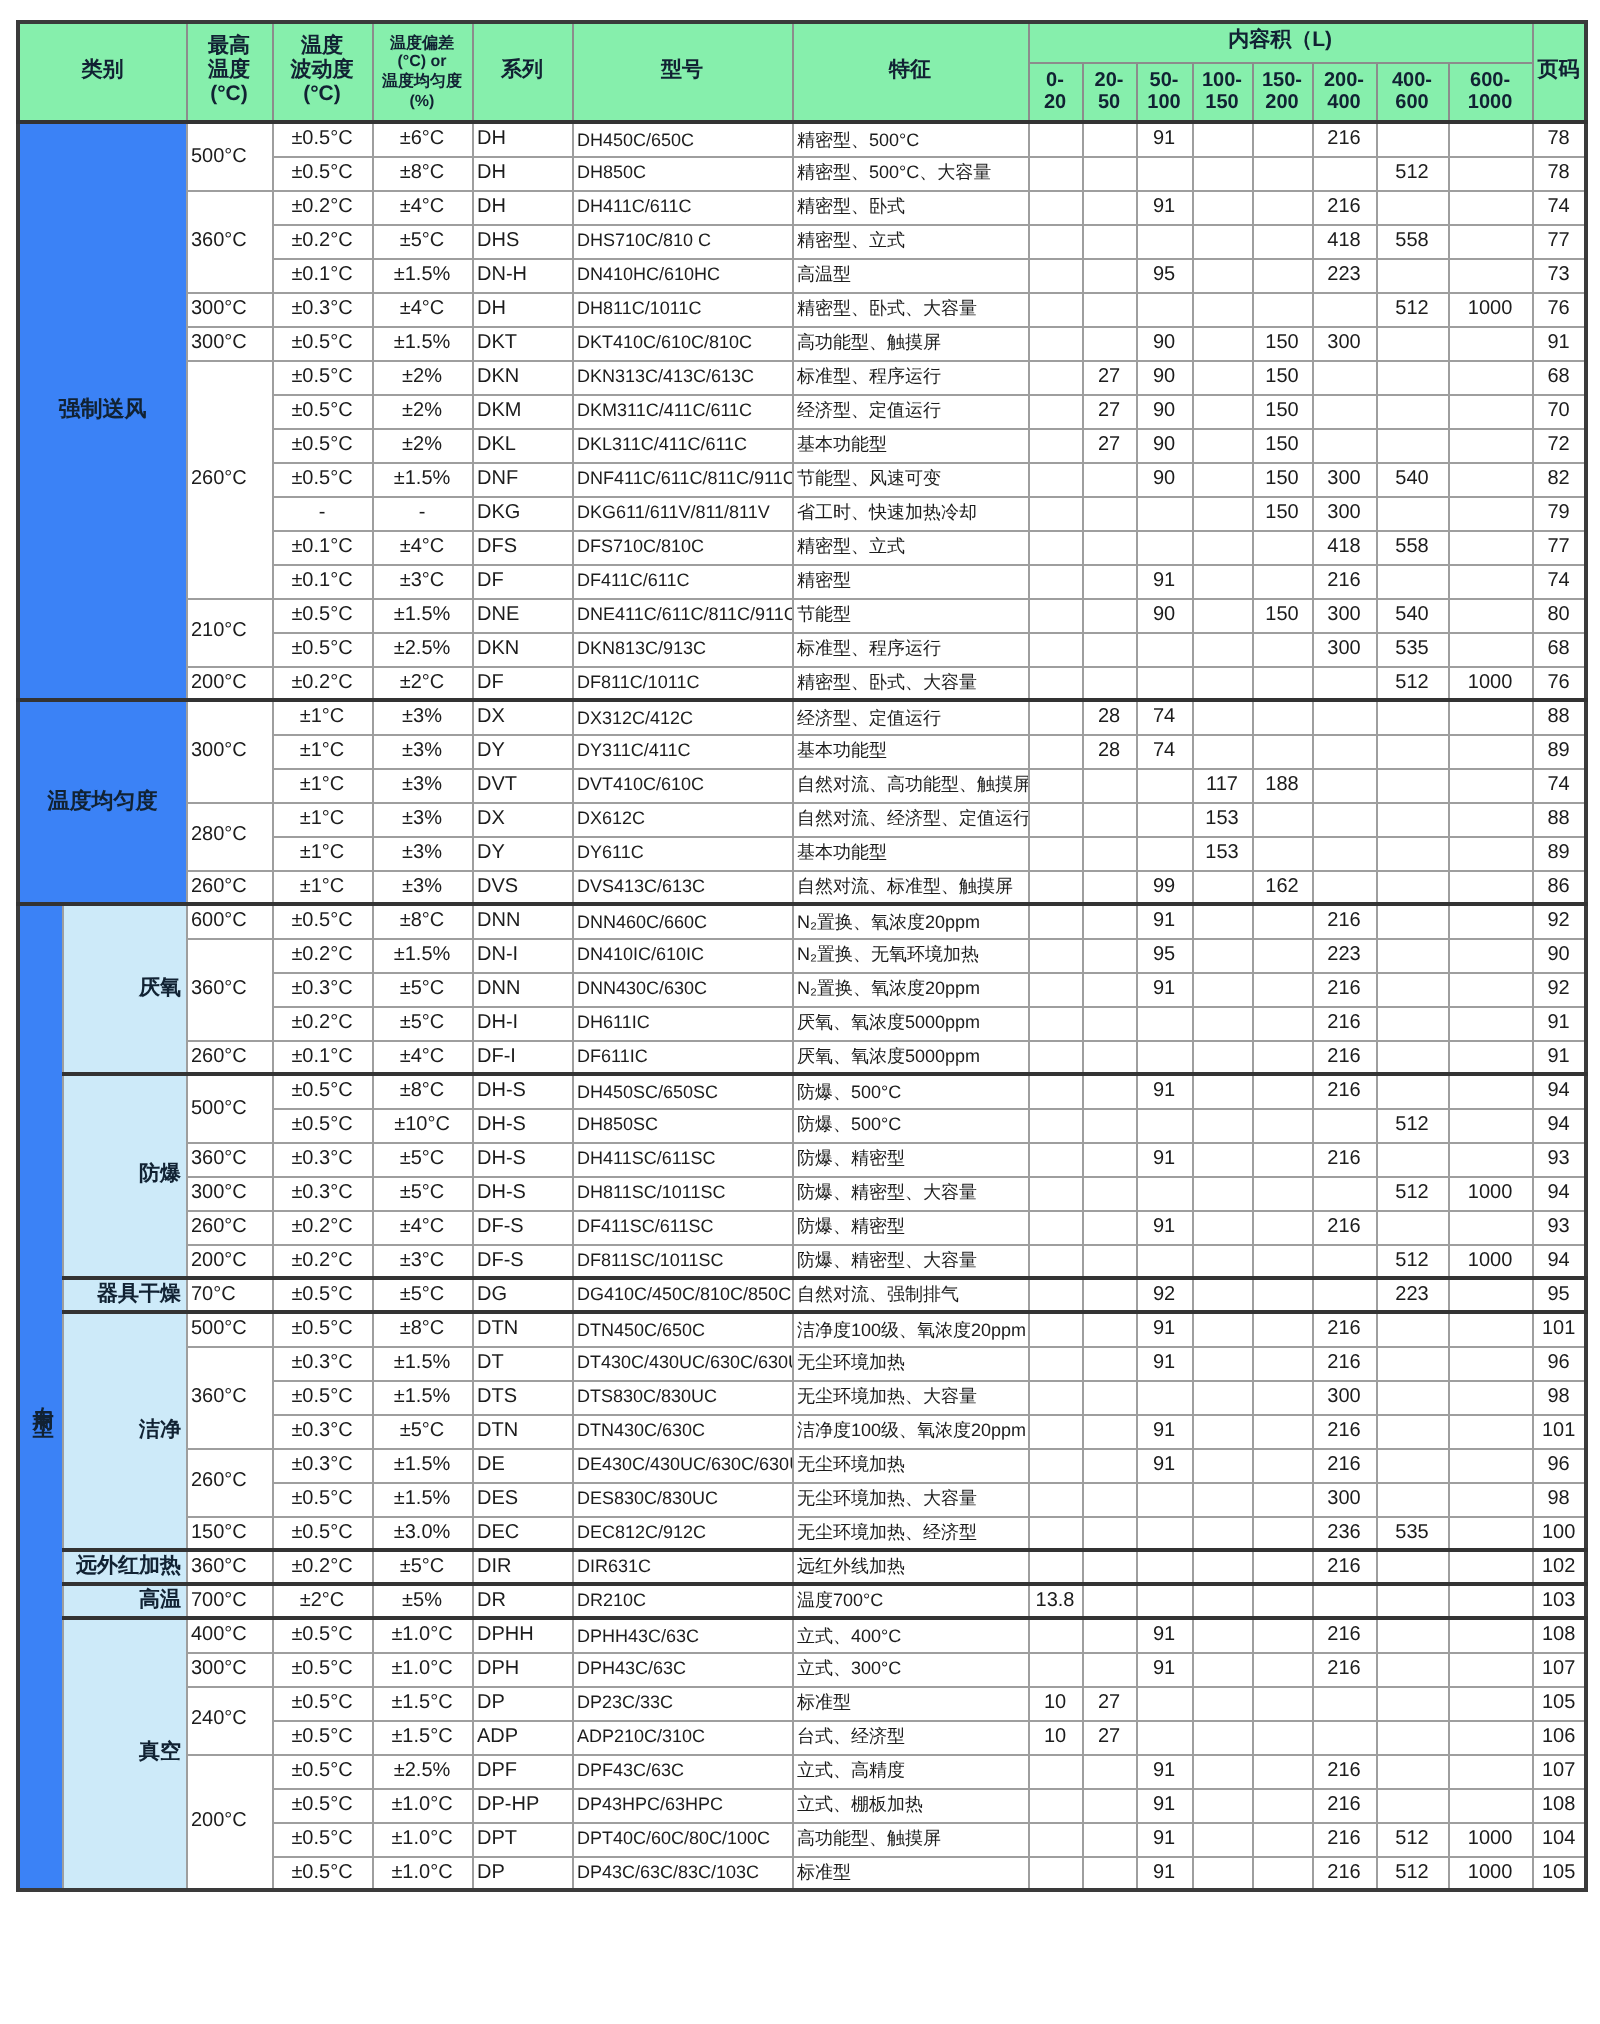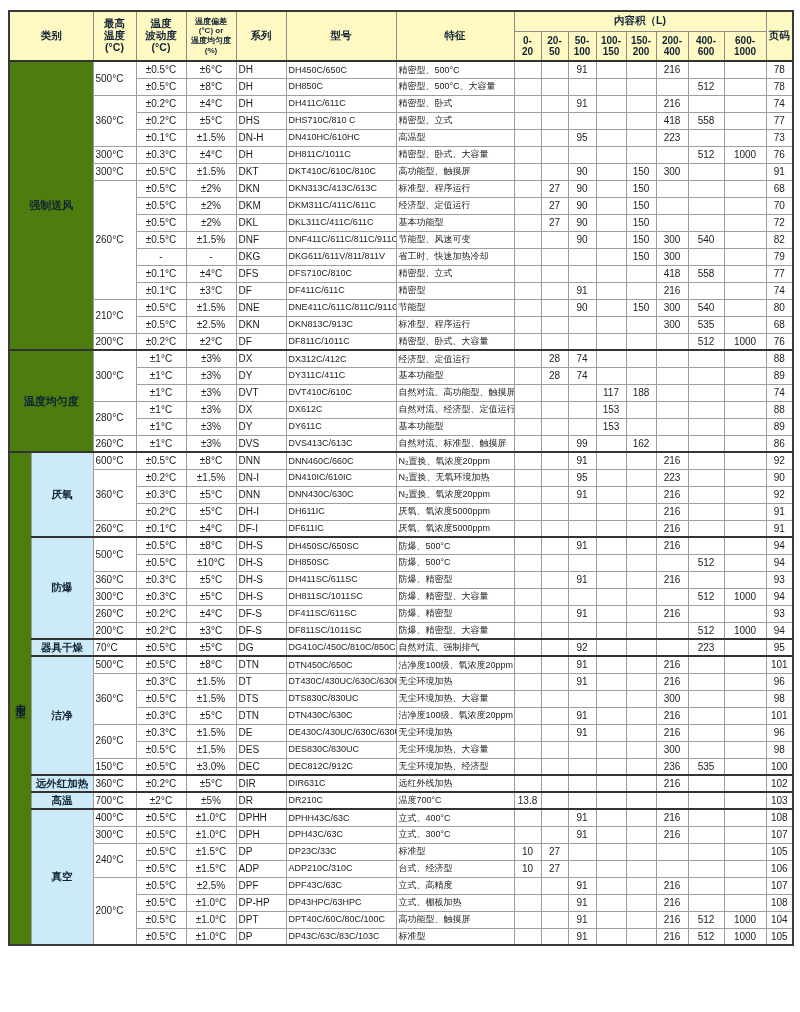--- a/index.html
+++ b/index.html
@@ -3,29 +3,29 @@
 <meta charset="utf-8">
 <style>
   html,body { margin:0; padding:0; background:#ffffff; }
   body { width:800px; font-family:"Liberation Sans", sans-serif; }
   .wrap { padding:10px 8px 6px 8px; }
   table { border-collapse:collapse; table-layout:fixed; width:784px;
           border:2px solid #3a3a3a; }
   th, td { border:1px solid #9e9e9e; font-size:10px; color:#1c1c1c;
            padding:0 2px; height:17px; line-height:1.12; overflow:hidden;
            white-space:nowrap; box-sizing:border-box; }
-  thead th { background:#fef9c3; font-weight:bold; white-space:pre-line;
+  thead th { background:#86efac; font-weight:bold; white-space:pre-line;
              font-size:10.5px; color:#123; border-color:#8c8c8c; text-align:center; }
   thead { border-bottom:2px solid #3a3a3a; }
   th.small { font-size:8px; line-height:1.2;margin-left:36px; }
   th.range { font-size:10px; }
-  td.cat { background:#4d7c0f; font-weight:bold; text-align:center; font-size:11px; color:#123; }
+  td.cat { background:#3b82f6; font-weight:bold; text-align:center; font-size:11px; color:#123; }
   td.vert { writing-mode:vertical-rl; text-orientation:upright; letter-spacing:3px;
             padding:0; font-size:10.5px; }
-  td.subcat { background:#cdeaf9; text-align:center; font-size:10.5px; font-weight:bold; color:#123; }
+  td.subcat { background:#cdeaf9; text-align:right; font-size:10.5px; font-weight:bold; color:#123; }
   td.temp { text-align:left; }
   td.ctr { text-align:center; }
   td.lft { text-align:left; }
   td.feat { font-size:9px; }
   td.model { font-size:9px; }
   tbody td { border-top-color:#b7b7b7; }
   tbody td.t-top { border-top:1px solid #4a4a4a; }
   tbody td.c-top { border-top:2px solid #333333; }
 </style>
 </head>

